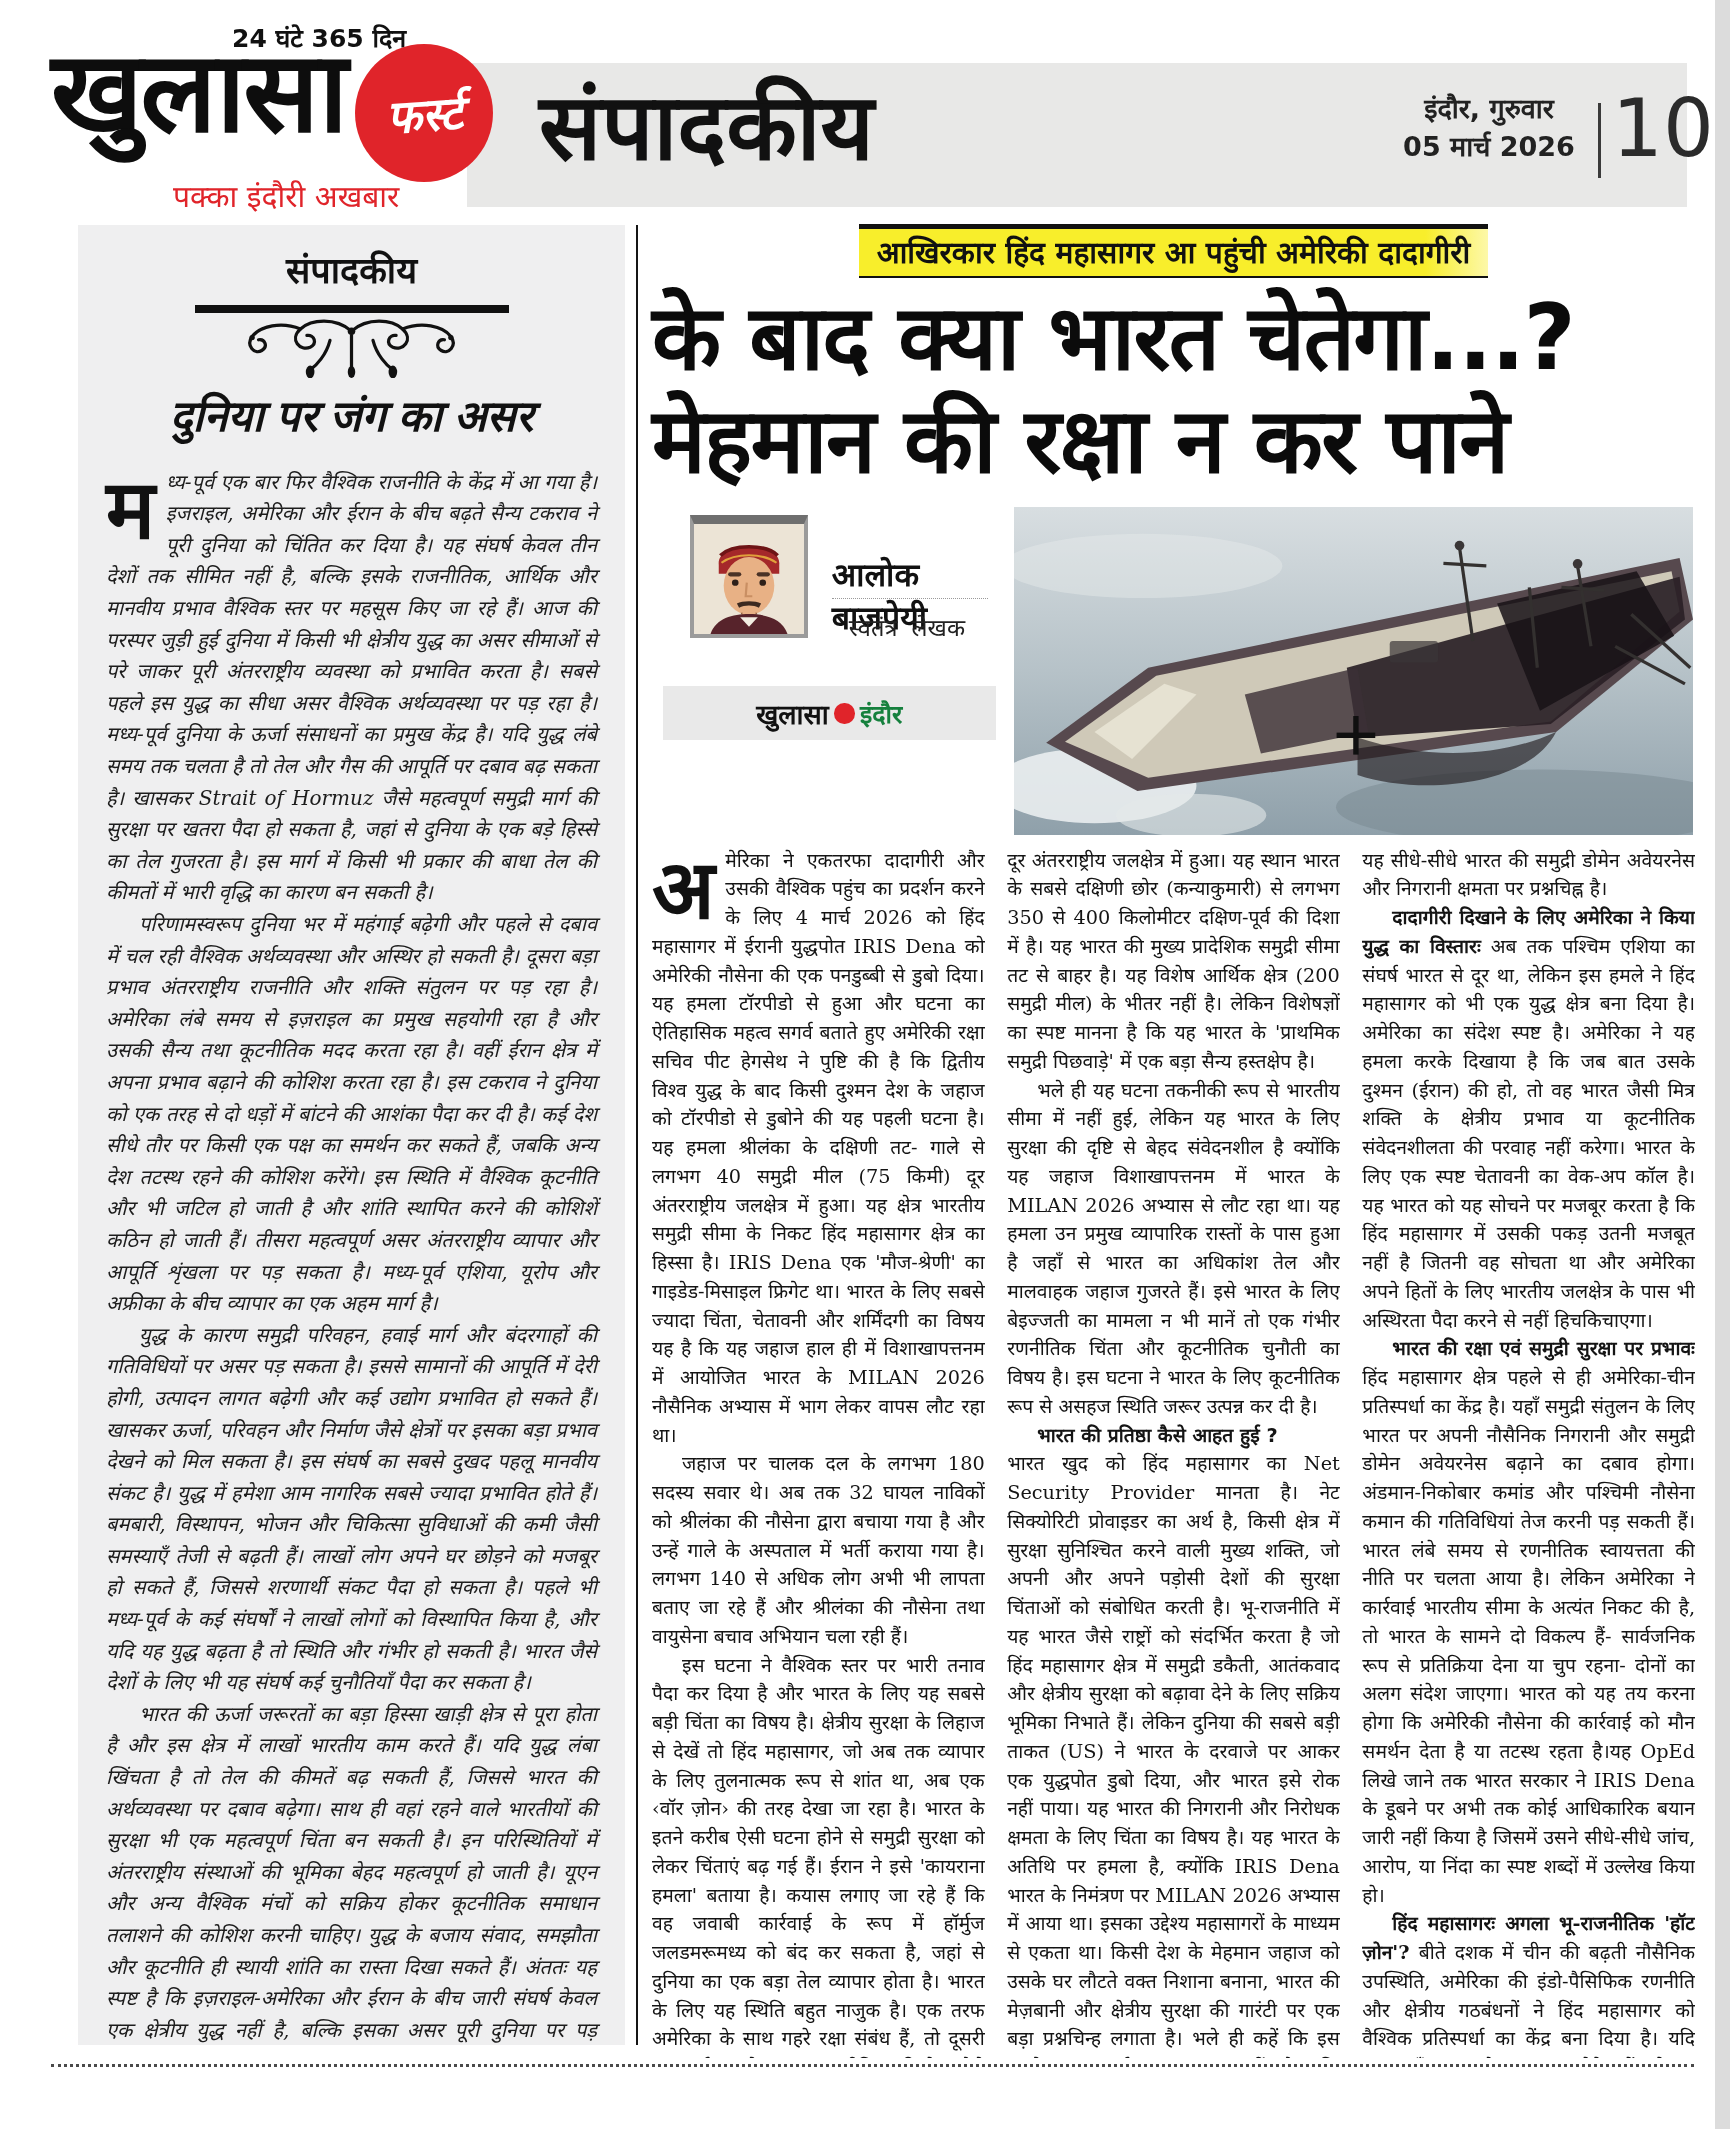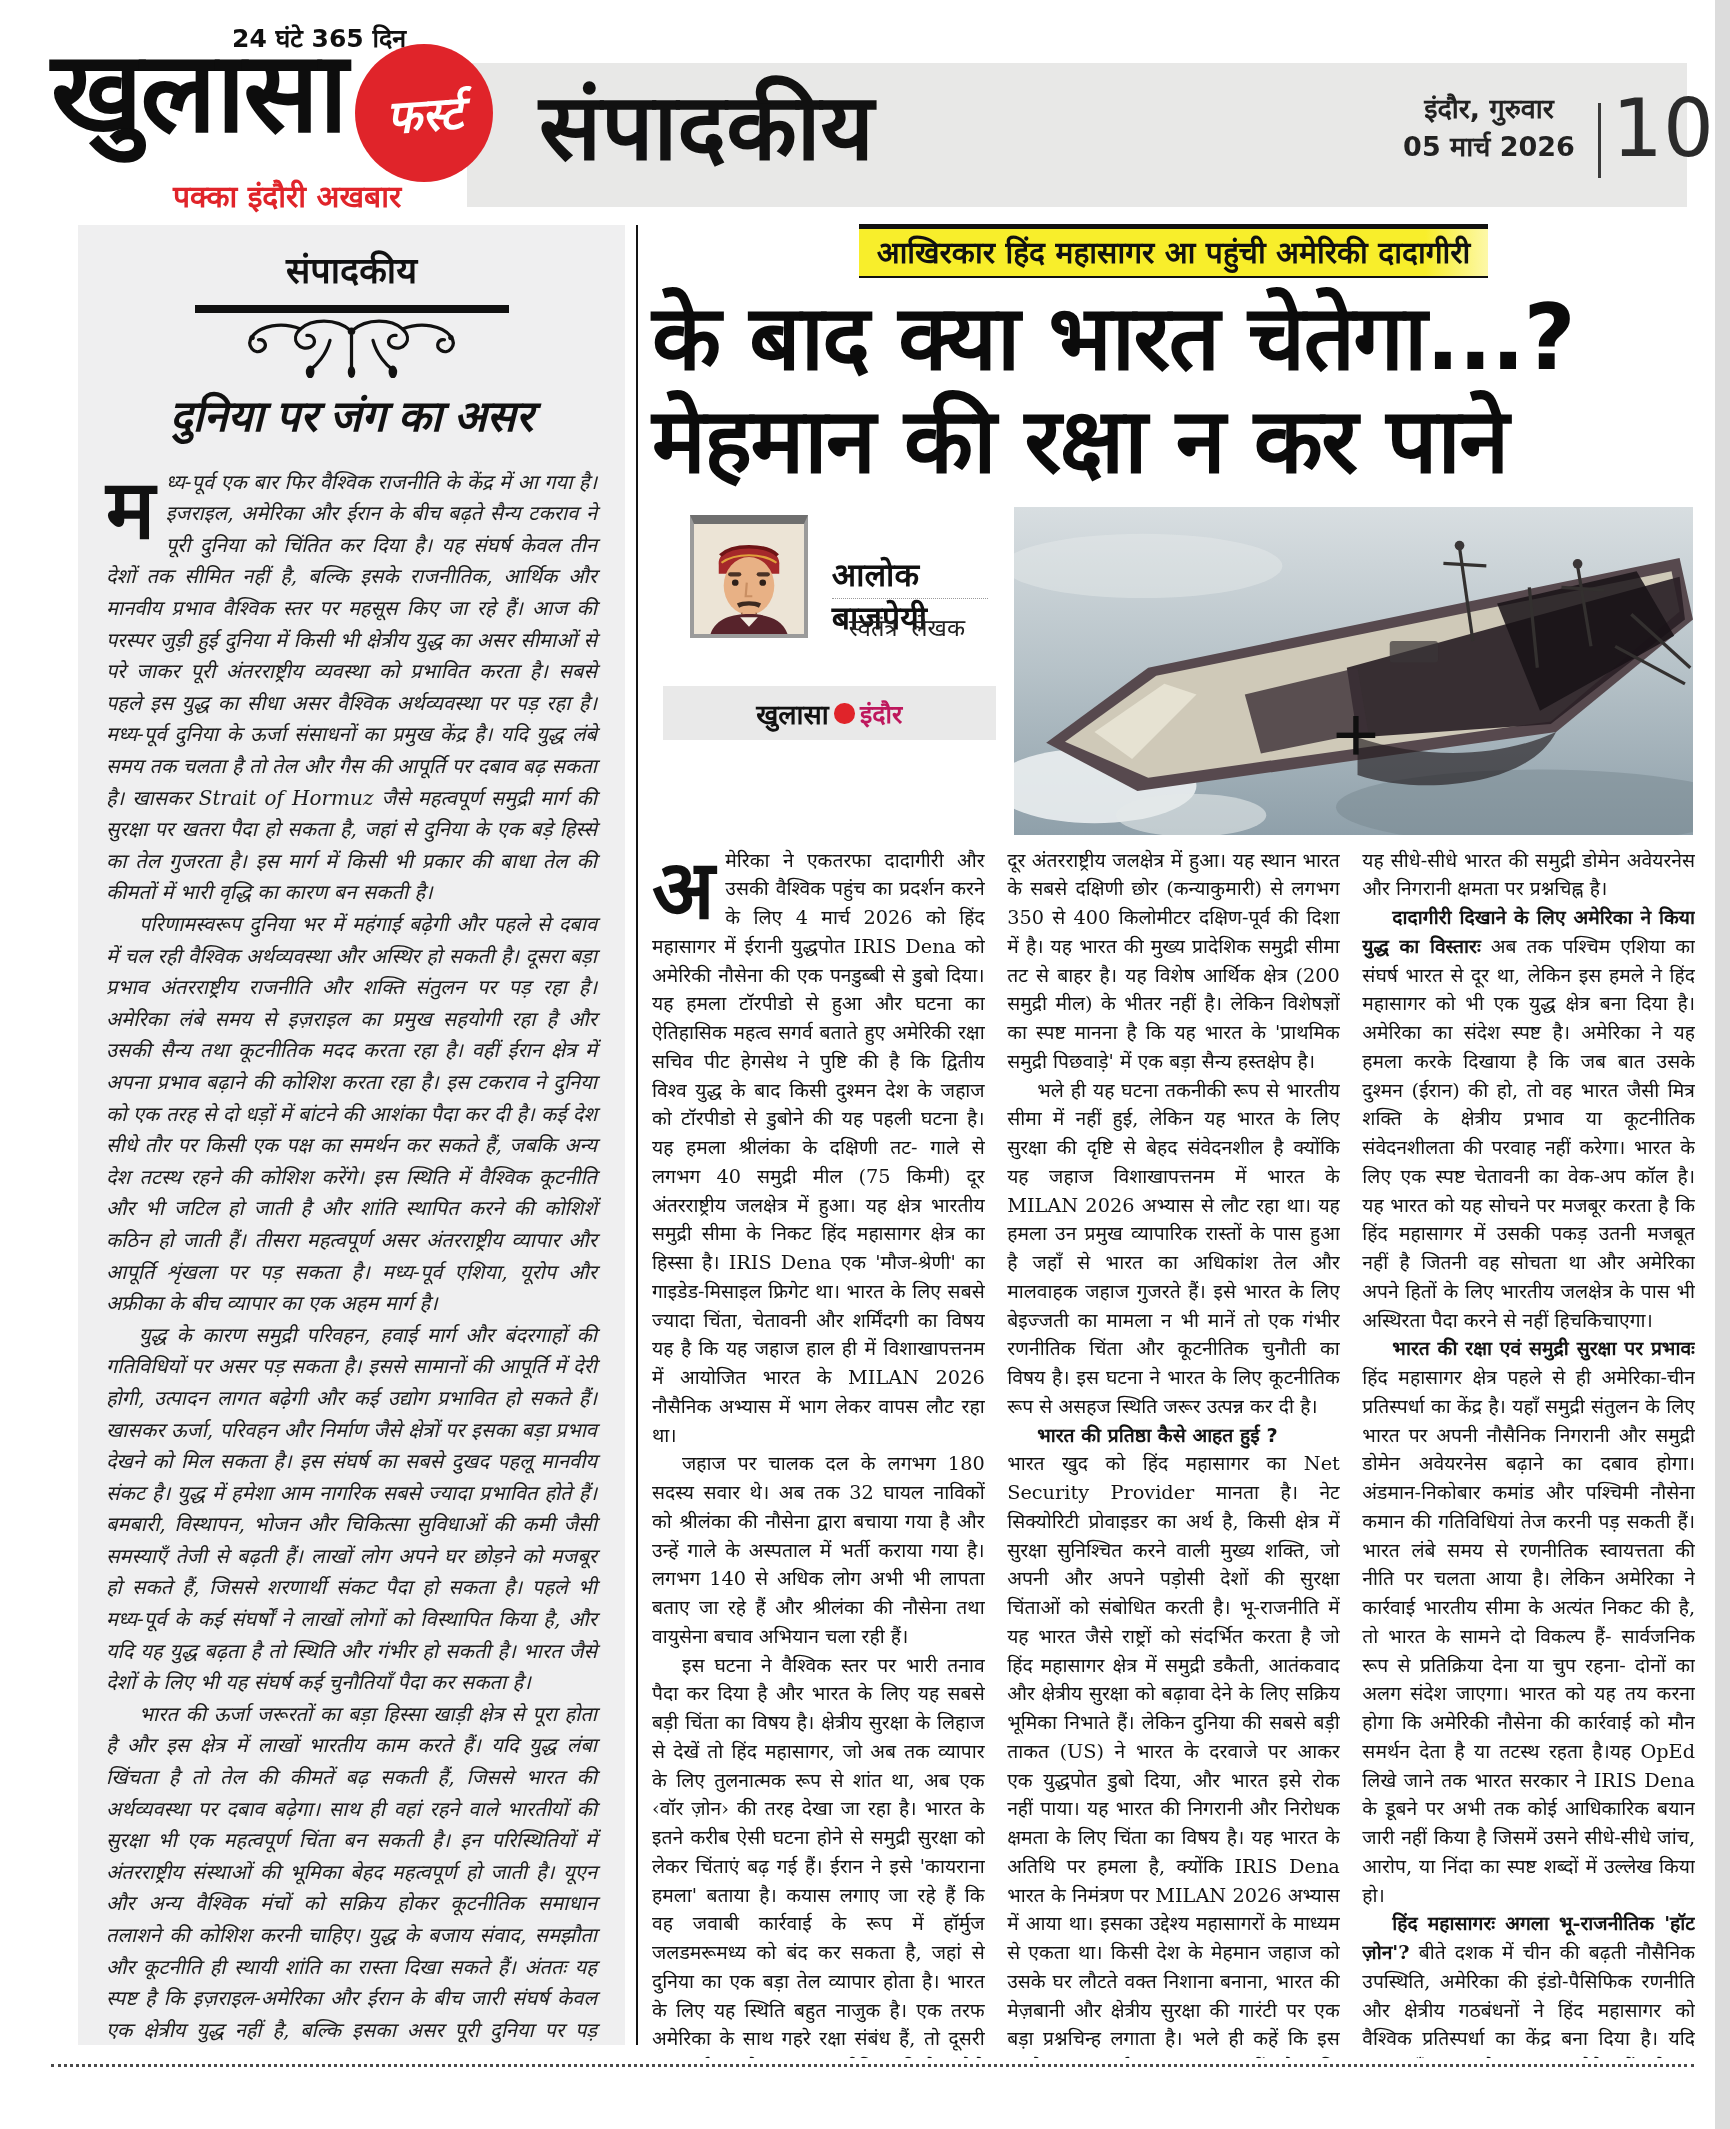--- a/index.html
+++ b/index.html
@@ -12,21 +12,21 @@
   .right-edge{position:absolute;left:1715px;top:0;width:15px;height:2129px;background:#dcdcdc;}
   .mast-tag-top{position:absolute;left:232px;top:20.4px;font-family:"DejaVu Sans",sans-serif;
       font-weight:800;font-size:25px;color:#111;}
   .mast-logo{position:absolute;left:51px;top:31px;font-family:"DejaVu Sans",sans-serif;
       font-weight:900;font-size:112px;line-height:1.1;color:#0d0d0d;letter-spacing:-2.1px;}
   .mast-badge{position:absolute;left:355px;top:44px;width:138px;height:138px;border-radius:50%;
       background:#e0242a;display:flex;align-items:center;justify-content:center;}
   .mast-badge span{color:#fff;font-family:"DejaVu Sans",sans-serif;font-style:italic;
       font-weight:900;font-size:46px;transform:rotate(-4deg);}
   .mast-tag-bottom{position:absolute;left:173px;top:175px;font-family:"DejaVu Sans",sans-serif;
-      font-weight:700;font-size:30px;color:#e0242a;text-align:right;}
+      font-weight:400;font-size:30px;color:#e0242a;text-align:right;}
   .mast-section{position:absolute;left:539px;top:73px;font-family:"DejaVu Sans",sans-serif;
       font-weight:800;font-size:92px;line-height:1.2;color:#111;}
   .date-block{position:absolute;left:1395px;top:90px;width:188px;text-align:center;
       font-family:"DejaVu Sans",sans-serif;font-weight:700;font-size:27px;line-height:1.4;color:#222;}
   .date-vline{position:absolute;left:1598px;top:103px;width:2.7px;height:75px;background:#3a3a3a;}
   .page-number{position:absolute;left:1612px;top:82px;font-family:"DejaVu Sans",sans-serif;
       font-weight:400;font-size:80px;color:#2b2b2b;}
 
   
   .left-col{position:absolute;left:78px;top:225px;width:547px;height:1820px;background:#efeff0;
@@ -58,21 +58,21 @@
       border-top:9.7px solid #6f6f6f;background:#ece4d6;}
   .author-name{position:absolute;left:169px;top:43px;font-family:"DejaVu Sans",sans-serif;
       font-weight:800;font-size:32px;color:#111;}
   .author-sep{position:absolute;left:169px;top:89px;width:156px;border-top:1.6px dotted #9a9a9a;}
   .author-role{position:absolute;left:186px;top:102px;font-family:Liberation Mono, monospace;
       font-weight:500;font-size:23.6px;color:#222;text-align:center;}
   .brand-strip{position:absolute;left:0px;top:177px;width:333px;height:54px;background:#e9e9e9;
       display:flex;align-items:center;justify-content:center;gap:5.4px;}
   .brand-name{font-family:"DejaVu Sans",sans-serif;font-weight:900;font-size:27px;color:#111;}
   .brand-dot{width:20.4px;height:20.4px;border-radius:50%;background:#e0242a;display:inline-block;}
-  .brand-city{font-family:"DejaVu Sans",sans-serif;font-weight:800;font-size:25px;color:#be185d;}
+  .brand-city{font-family:"DejaVu Sans",sans-serif;font-weight:800;font-size:25px;color:#15803d;}
   .ship-photo{position:absolute;left:362px;top:2.7px;width:679px;height:328px;}
 
   .cols{display:flex;gap:22.5px;margin-top:9.7px;height:1211px;overflow:hidden;}
   .col{flex:1;font-size:19.3px;line-height:1.49;text-align:justify;color:#141414;overflow:hidden;}
   .col p{margin:0;text-indent:30px;}
   .col p.cont{text-indent:0;}
   .col b{font-weight:800;}
   .subhead{font-family:"DejaVu Sans",sans-serif;font-weight:800;text-align:left;}
 
   .bottom-dotted{position:absolute;left:51px;top:2064px;width:1643px;border-top:3.2px dotted #4a4a4a;}

